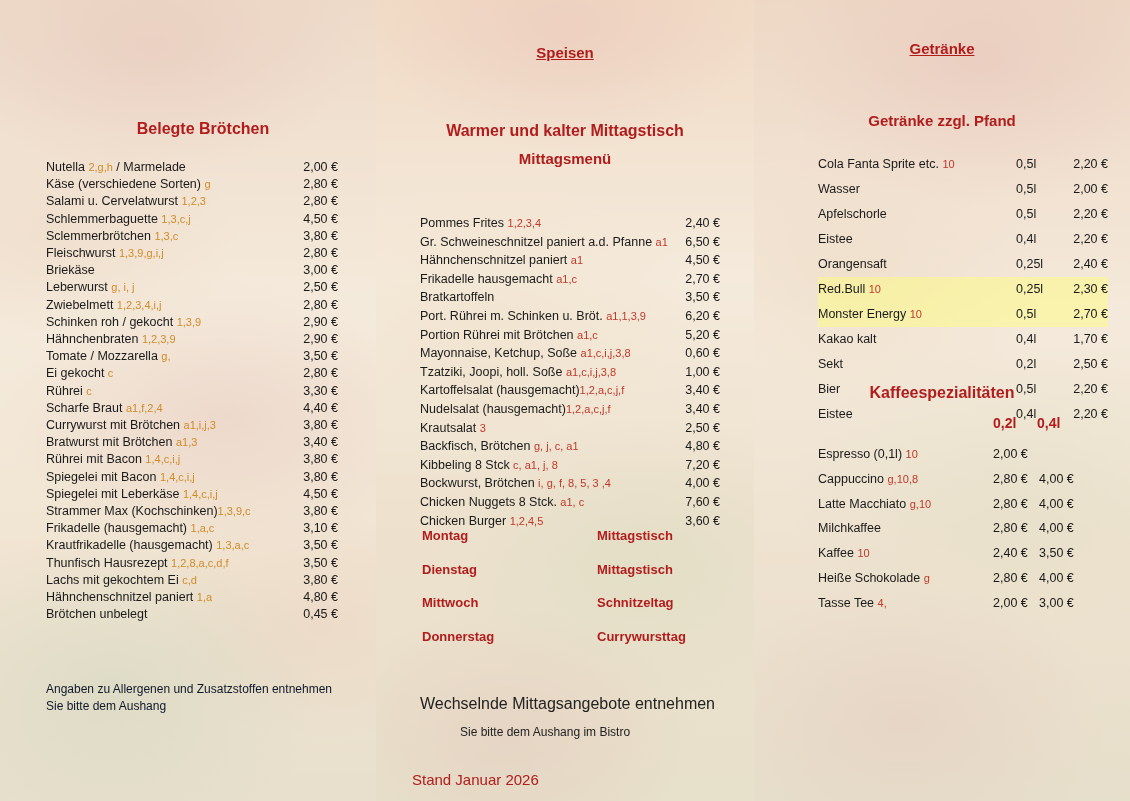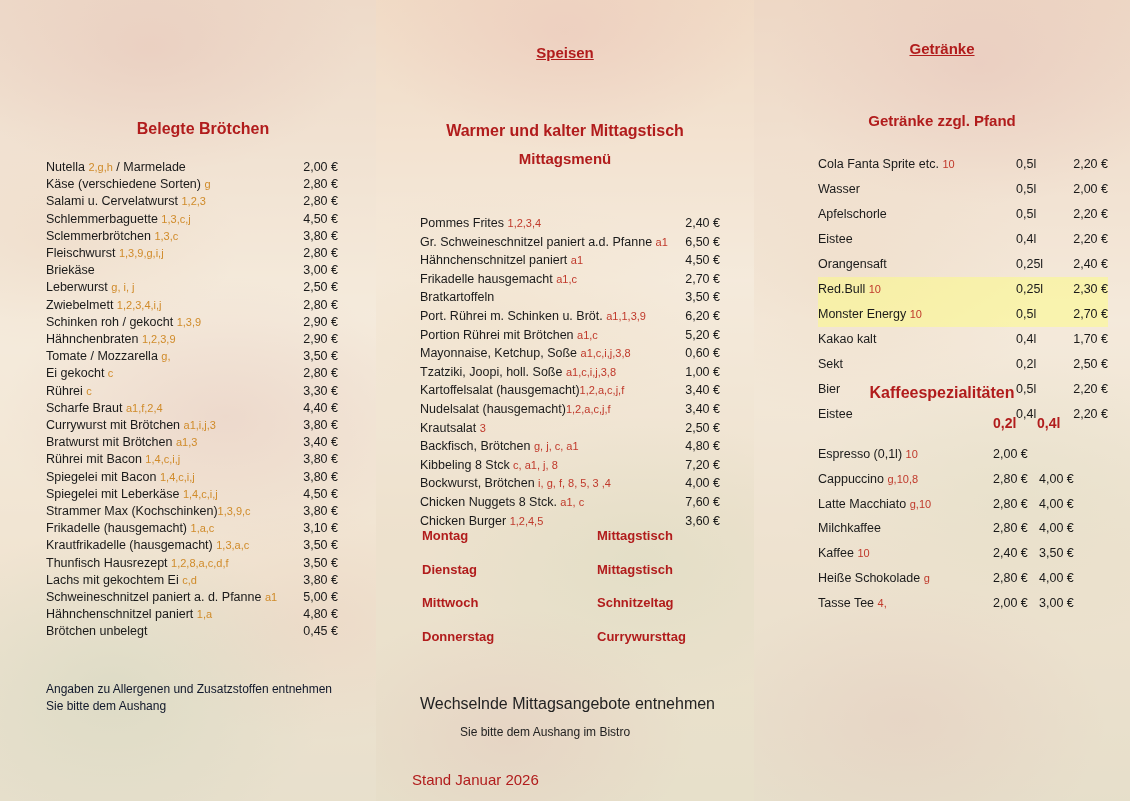--- a/index.html
+++ b/index.html
@@ -213,24 +213,20 @@
         </div>
         <div class="row">
           <span class="nm">Thunfisch Hausrezept <span class="alg">1,2,8,a,c,d,f</span></span>
           <span class="pz">3,50 €</span>
         </div>
         <div class="row">
           <span class="nm">Lachs mit gekochtem Ei <span class="alg">c,d</span></span>
           <span class="pz">3,80 €</span>
         </div>
         <div class="row">
-          <span class="nm">Schweineschnitzel paniert a. d. Pfanne <span class="alg">a1</span></span>
-          <span class="pz">5,00 €</span>
-        </div>
-        <div class="row">
           <span class="nm">Hähnchenschnitzel paniert <span class="alg">1,a</span></span>
           <span class="pz">4,80 €</span>
         </div>
         <div class="row">
           <span class="nm">Brötchen unbelegt</span>
           <span class="pz">0,45 €</span>
         </div>
       </div>
     <div class="note">
       <div>Angaben zu Allergenen und Zusatzstoffen entnehmen</div>

